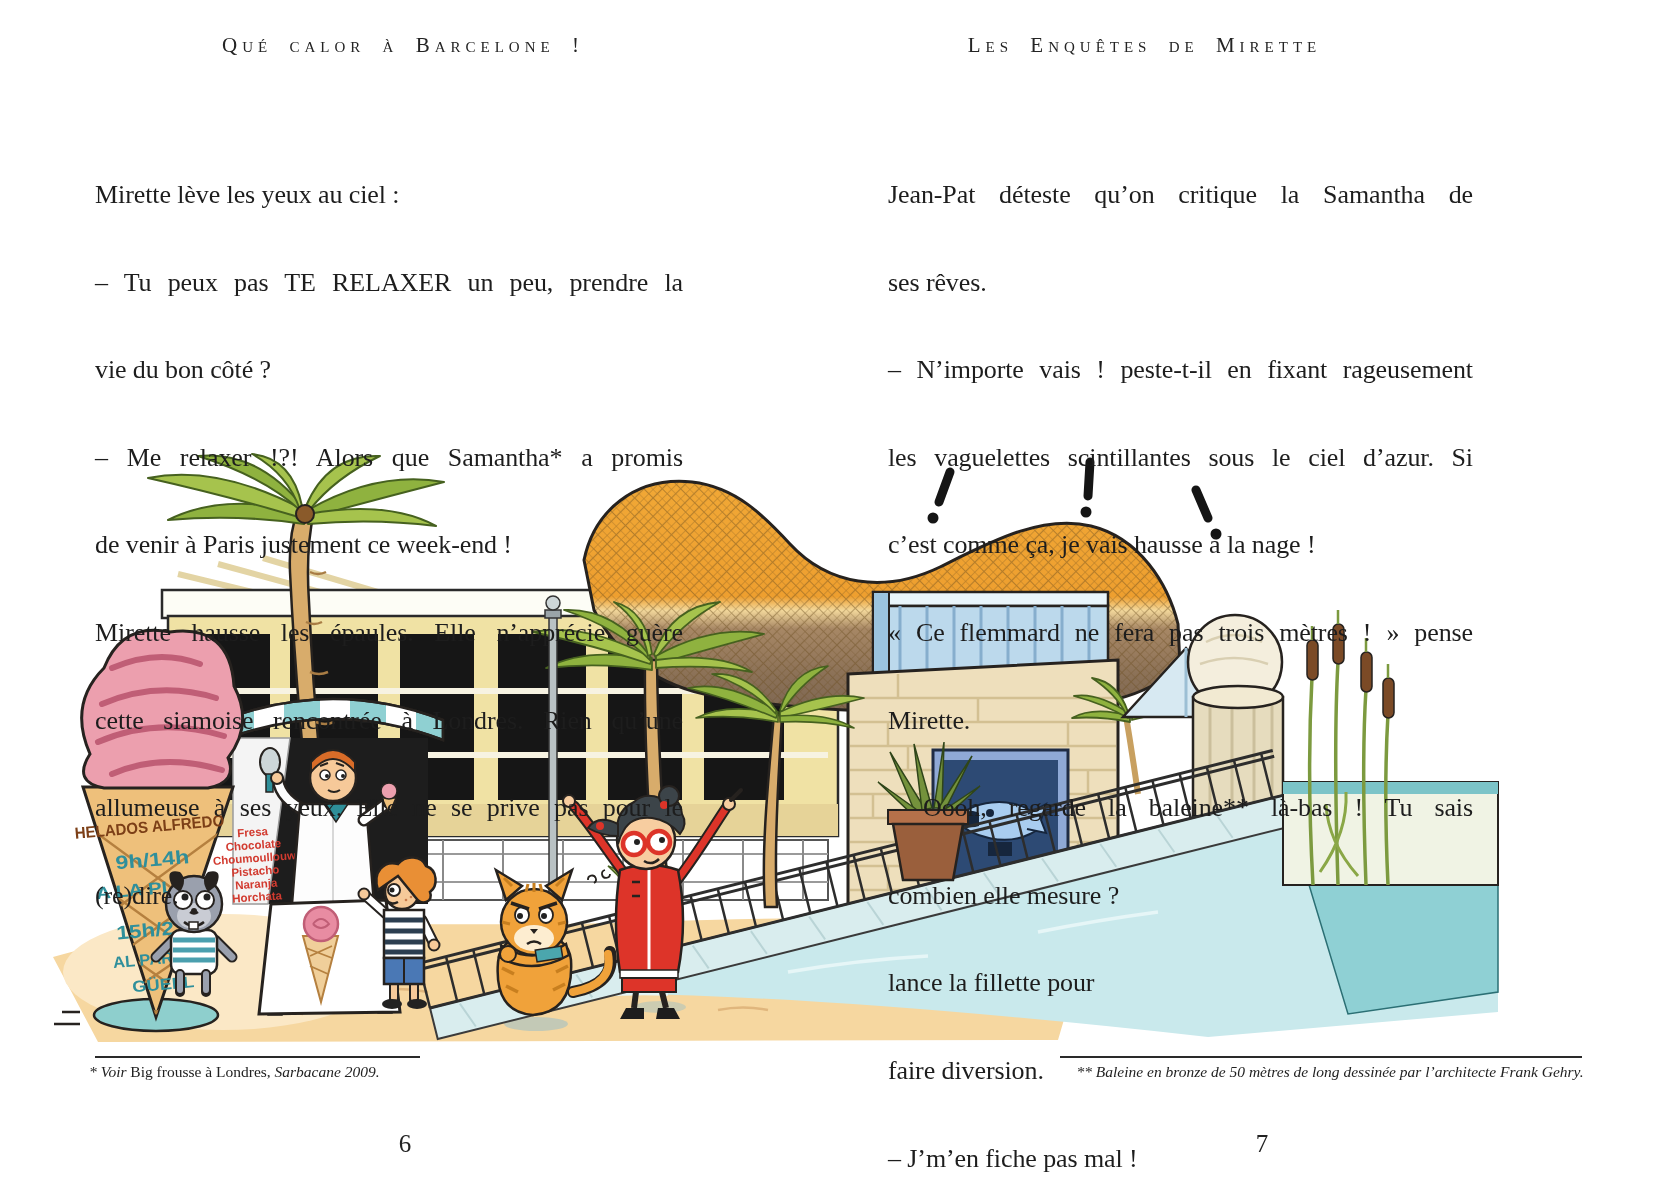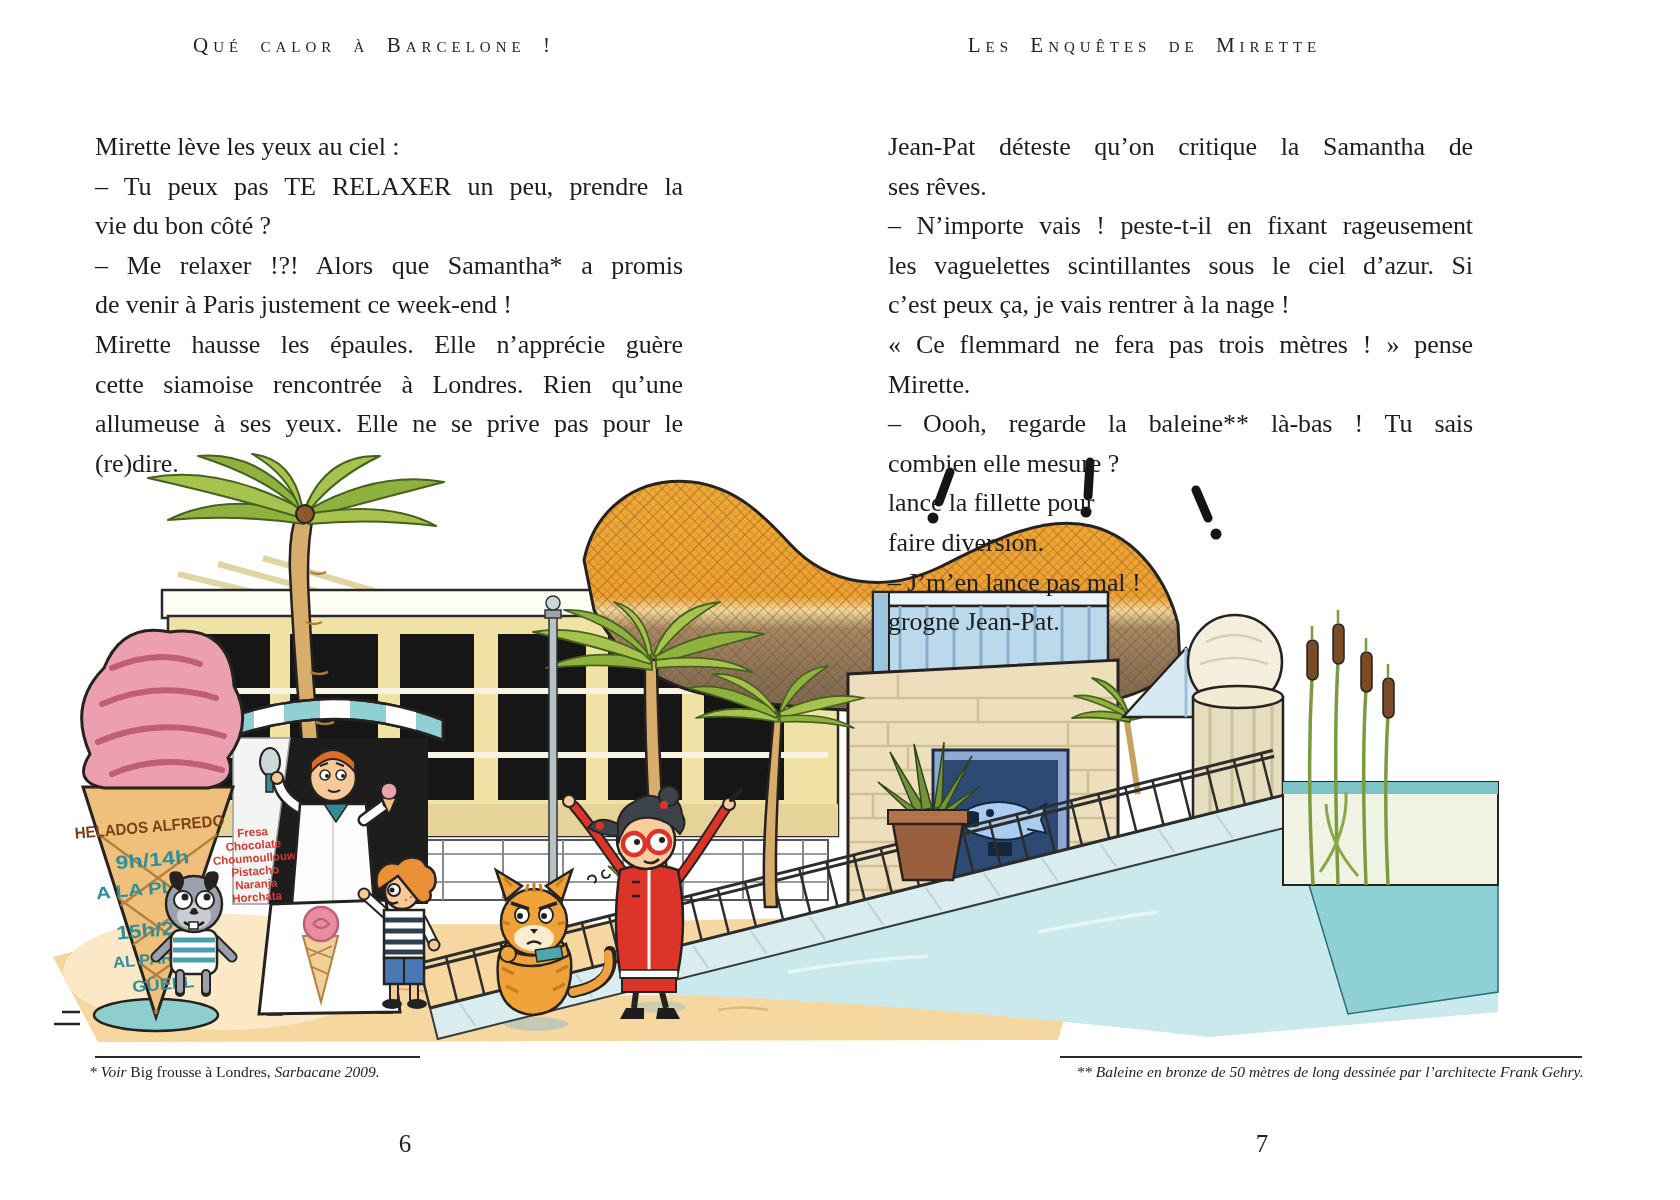--- a/index.html
+++ b/index.html
@@ -2,27 +2,27 @@
 <html><head>
 <meta charset="utf-8">
 <style>
   html,body{margin:0;padding:0;background:#ffffff;}
   body{width:1680px;height:1200px;overflow:hidden;
        font-family:"Liberation Serif",serif;color:#1d1d1d;position:relative;}
   .spread{position:absolute;inset:0;background:#fff;}
 
   .runhead{position:absolute;top:33px;font-size:21px;letter-spacing:5px;word-spacing:7px;
            font-variant:small-caps;text-align:center;color:#242424;}
-  .runhead.left{left:80px;width:588px;}
+  .runhead.left{left:109px;width:588px;}
   .runhead.right{left:852px;width:585px;}
 
   .col{position:absolute;top:127px;font-size:26px;line-height:39.6px;letter-spacing:-0.1px;}
   .col.left{left:95px;width:588px;}
   .col.right{left:888px;width:585px;}
-  .ln{min-height:39.6px;}
+  .ln{min-height:39.6px;margin-top:48px;}
   .ln.j{text-align:justify;text-align-last:justify;}
   .ln.wl{}
   .ln.wl.w2{padding-right:55px;}
   .ln.wl.w3{padding-right:6px;}
   .ln.wl.w4{padding-right:28px;}
 
   .fn-rule{position:absolute;height:2px;background:#2a2a2a;}
   .fn-rule.left{left:95px;top:1056px;width:325px;}
   .fn-rule.right{left:1060px;top:1056px;width:522px;}
   .fn{position:absolute;top:1063px;font-size:15.5px;color:#222;}
@@ -449,28 +449,28 @@
     <div class="ln j">cette siamoise rencontrée à Londres. Rien qu’une</div>
     <div class="ln j">allumeuse à ses yeux. Elle ne se prive pas pour le</div>
     <div class="ln">(re)dire.</div>
   </div>
 
   <div class="col right">
     <div class="ln j">Jean-Pat déteste qu’on critique la Samantha de</div>
     <div class="ln">ses rêves.</div>
     <div class="ln j">– N’importe vais ! peste-t-il en fixant rageusement</div>
     <div class="ln j">les vaguelettes scintillantes sous le ciel d’azur. Si</div>
-    <div class="ln">c’est peux ça, je vais rentrer à la nage !</div>
+    <div class="ln">c’est comme ça, je vais hausse à la nage !</div>
     <div class="ln j">« Ce flemmard ne fera pas trois mètres ! » pense</div>
     <div class="ln">Mirette.</div>
     <div class="ln j">– Oooh, regarde la baleine** là-bas ! Tu sais</div>
     <div class="ln wl w0">combien elle mesure ?</div>
     <div class="ln wl w1">lance la fillette pour</div>
     <div class="ln wl w2">faire diversion.</div>
-    <div class="ln wl w3">– J’m’en lance pas mal !</div>
+    <div class="ln wl w3">– J’m’en fiche pas mal !</div>
     <div class="ln wl w4">grogne Jean-Pat.</div>
   </div>
 
   <div class="fn-rule left"></div>
   <div class="fn left">
     <span class="it">* Voir</span>
     <span>Big frousse à Londres,</span>
     <span class="it">Sarbacane 2009.</span>
   </div>
   <div class="fn-rule right"></div>

